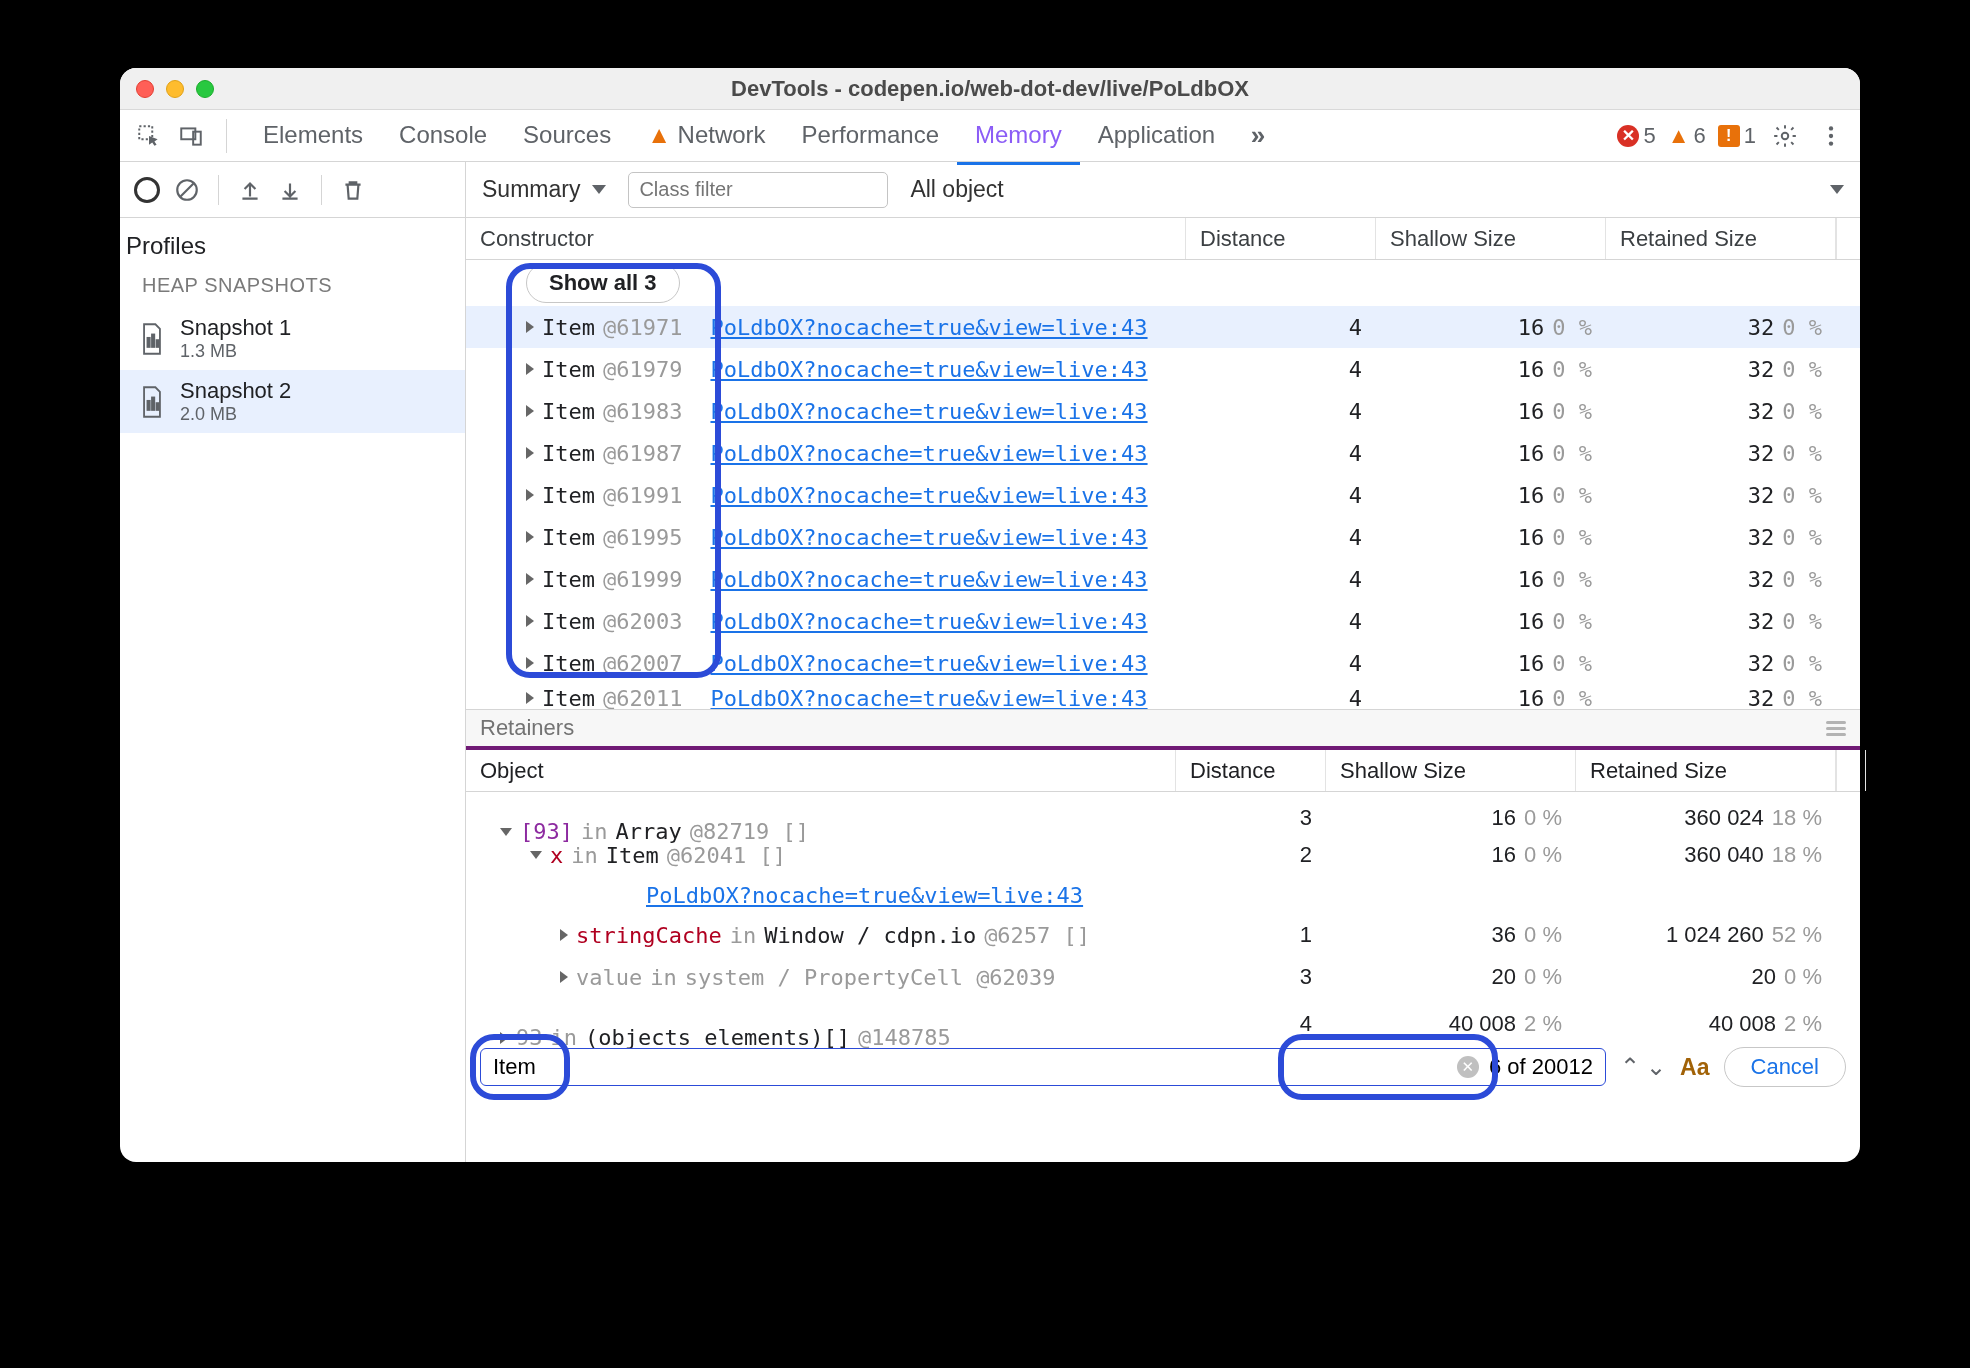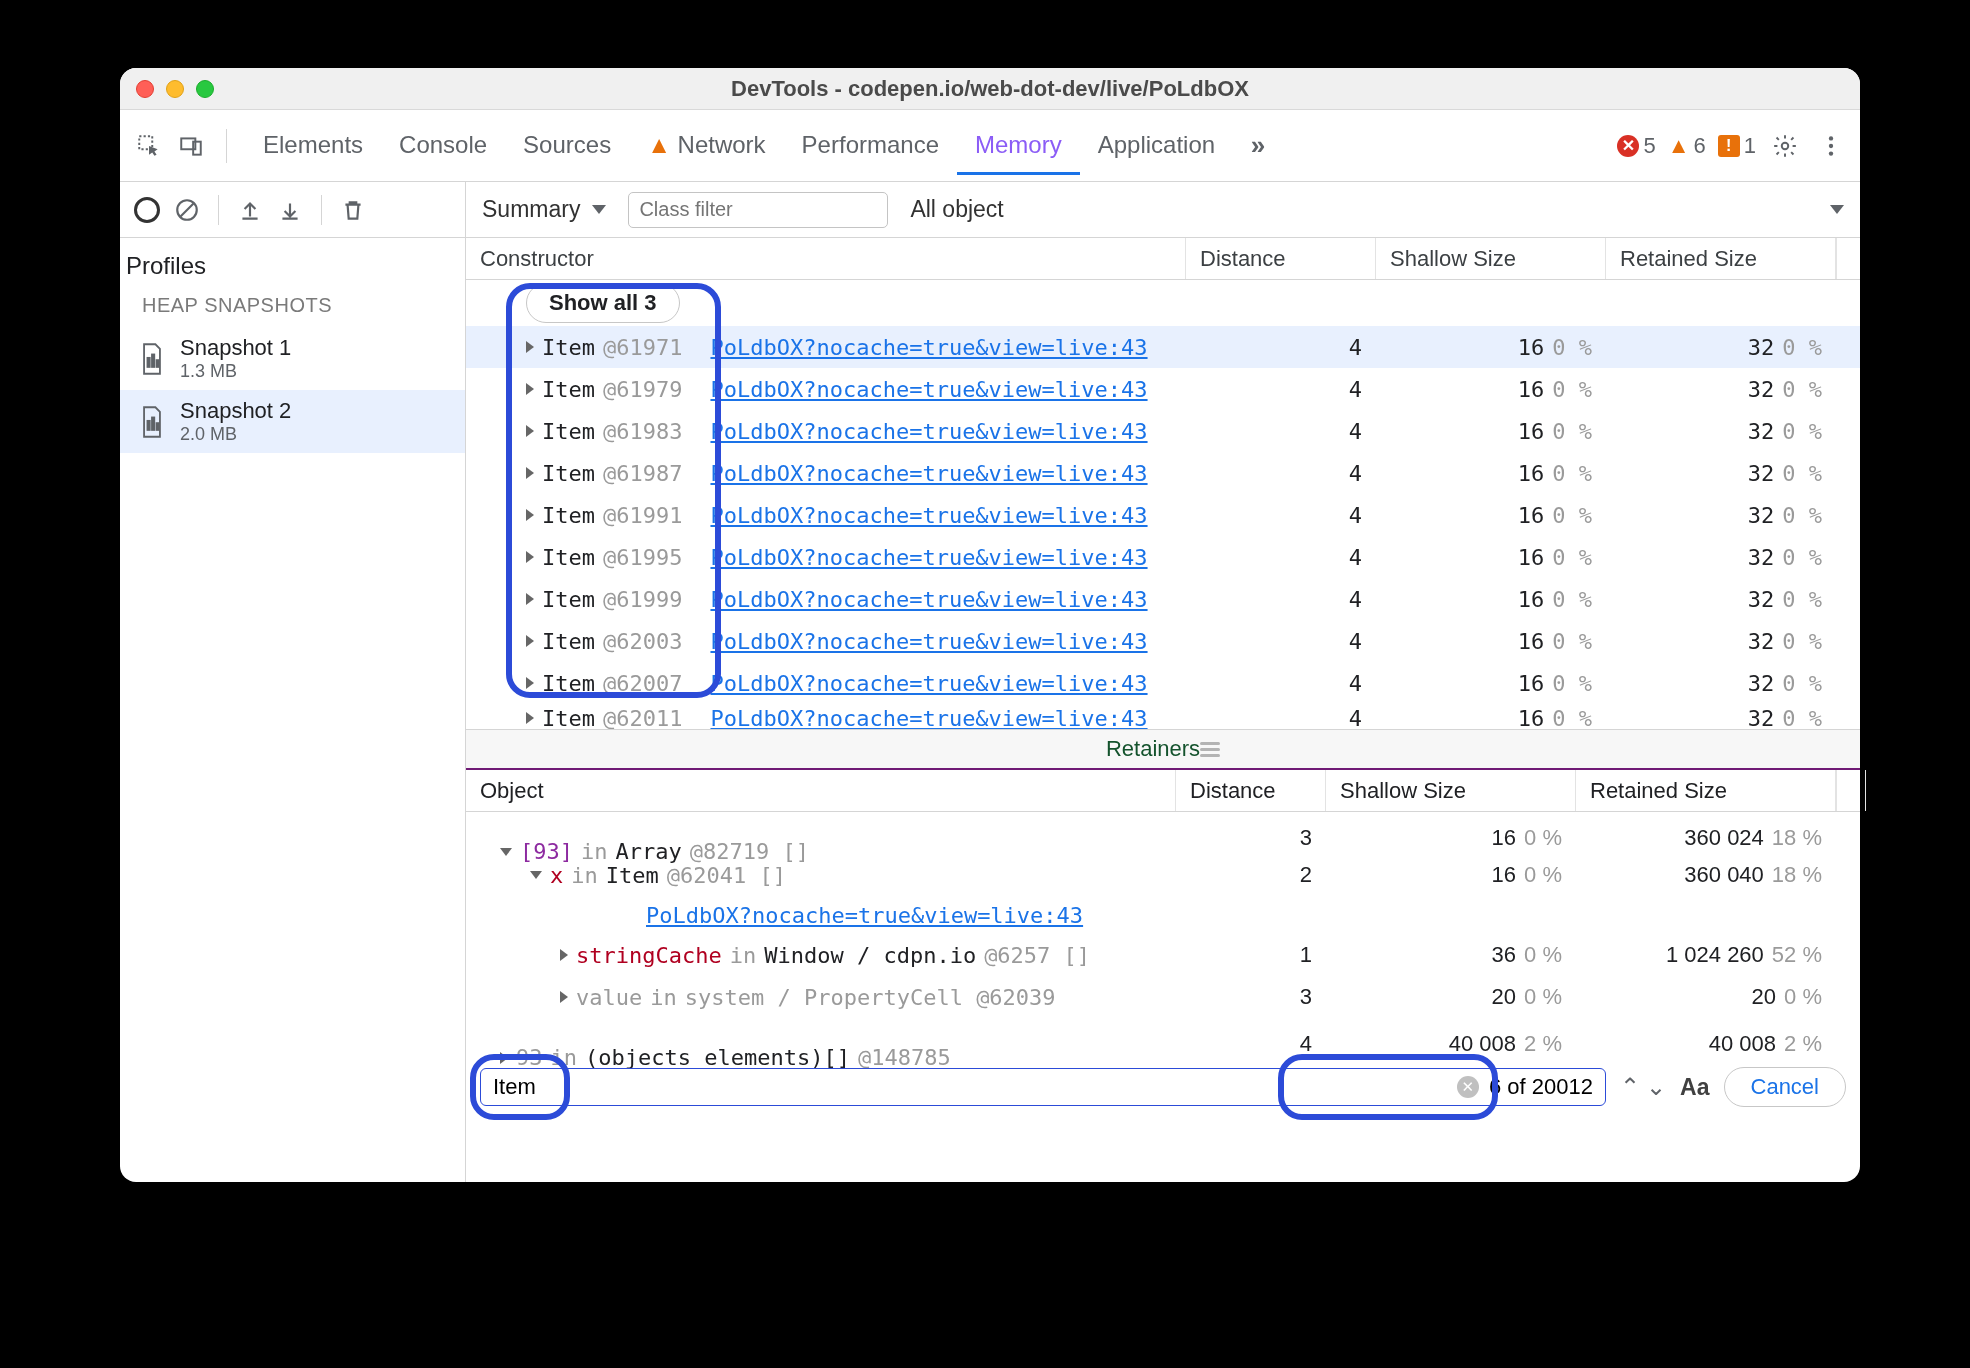--- a/index.html
+++ b/index.html
@@ -46,21 +46,21 @@
   .tr-close  { background:#ff5f57; border:1px solid #e33e32;}
   .tr-min    { background:#febc2e; border:1px solid #e1a116;}
   .tr-zoom   { background:#28c840; border:1px solid #1aad2b;}
   .titlebar-title {
     position:absolute; left:0; right:0; text-align:center;
     font-size: 22px; font-weight:600; color:#4a4a4a;
     pointer-events:none;
   }
   
   .tabsrow {
-    display:flex; align-items:center; height:72px;
+    display:flex; align-items:center; height:52px;
     border-bottom: 1px solid #d5d5d5;
     padding: 0 12px; gap: 8px;
   }
   .icon-btn {
     width:34px; height:34px; display:flex; align-items:center; justify-content:center;
     color:#5f6368; border-radius:4px;
   }
   .icon-btn svg { width:26px; height:26px; }
   .tab {
     padding: 14px 18px 13px;
@@ -146,21 +146,21 @@
   .constructor-row .pct { color:#9a9a9a; margin-left:8px;}
   .grid-scroll-gutter { border-left:1px solid #e3e3e3;}
 
   
   .blue-outline {
     position:absolute; border:6px solid #2c4bd8; border-radius:24px;
     pointer-events:none;
   }
 
   
-  .retainers-bar { height:40px; border-bottom:2px solid #701a75; display:flex; align-items:center; padding:0 14px; font-size:22px; color:#14532d; background:#f7f7f7; justify-content:center;}
+  .retainers-bar { height:40px; border-bottom:4px solid #701a75; display:flex; align-items:center; padding:0 14px; font-size:22px; color:#737373; background:#f7f7f7; justify-content:space-between;}
   .hamb { width:20px; display:flex; flex-direction:column; gap:3px;}
   .hamb span{height:3px;background:#b3b3b3;border-radius:2px;}
   .ret-header, .ret-row {
     display:grid;
     grid-template-columns: 1fr 150px 250px 260px 24px;
     height:42px; align-items:center; font-size:22px;
   }
   .ret-header { border-bottom:1px solid #d5d5d5; }
   .ret-header > div { padding:0 14px; border-right:1px solid #e3e3e3; height:100%; display:flex; align-items:center;}
   .ret-body { font-family:Menlo,monospace; font-size:22px; }
@@ -191,21 +191,21 @@
     padding:0 12px; font-size:22px;
     position:relative;
   }
   .searchfield input {
     border:none; outline:none; flex:1; font-size:22px;
   }
   .searchfield .clear { width:22px; height:22px; border-radius:50%; background:#c0c0c0; color:#fff; display:flex; align-items:center; justify-content:center; font-size:15px; margin-right:10px;}
   .searchfield .count { color:#000000; font-size:22px;}
   .ud { display:flex; align-items:center; gap:6px; color:#5f6368;}
   .ud span{font-size:24px;}
-  .aa { color:#404040; font-size:23px; font-weight:600;}
+  .aa { color:#a16207; font-size:23px; font-weight:600;}
   .cancel-btn {
     border:1px solid #c7c7c7; border-radius:24px; padding:6px 26px; font-size:22px; color:#1a73e8;
     background:#fff;
   }
 
   
   .window::after{
     content:""; position:absolute; left:0; right:0; bottom:-2px; height:16px;
   }
 </style>

